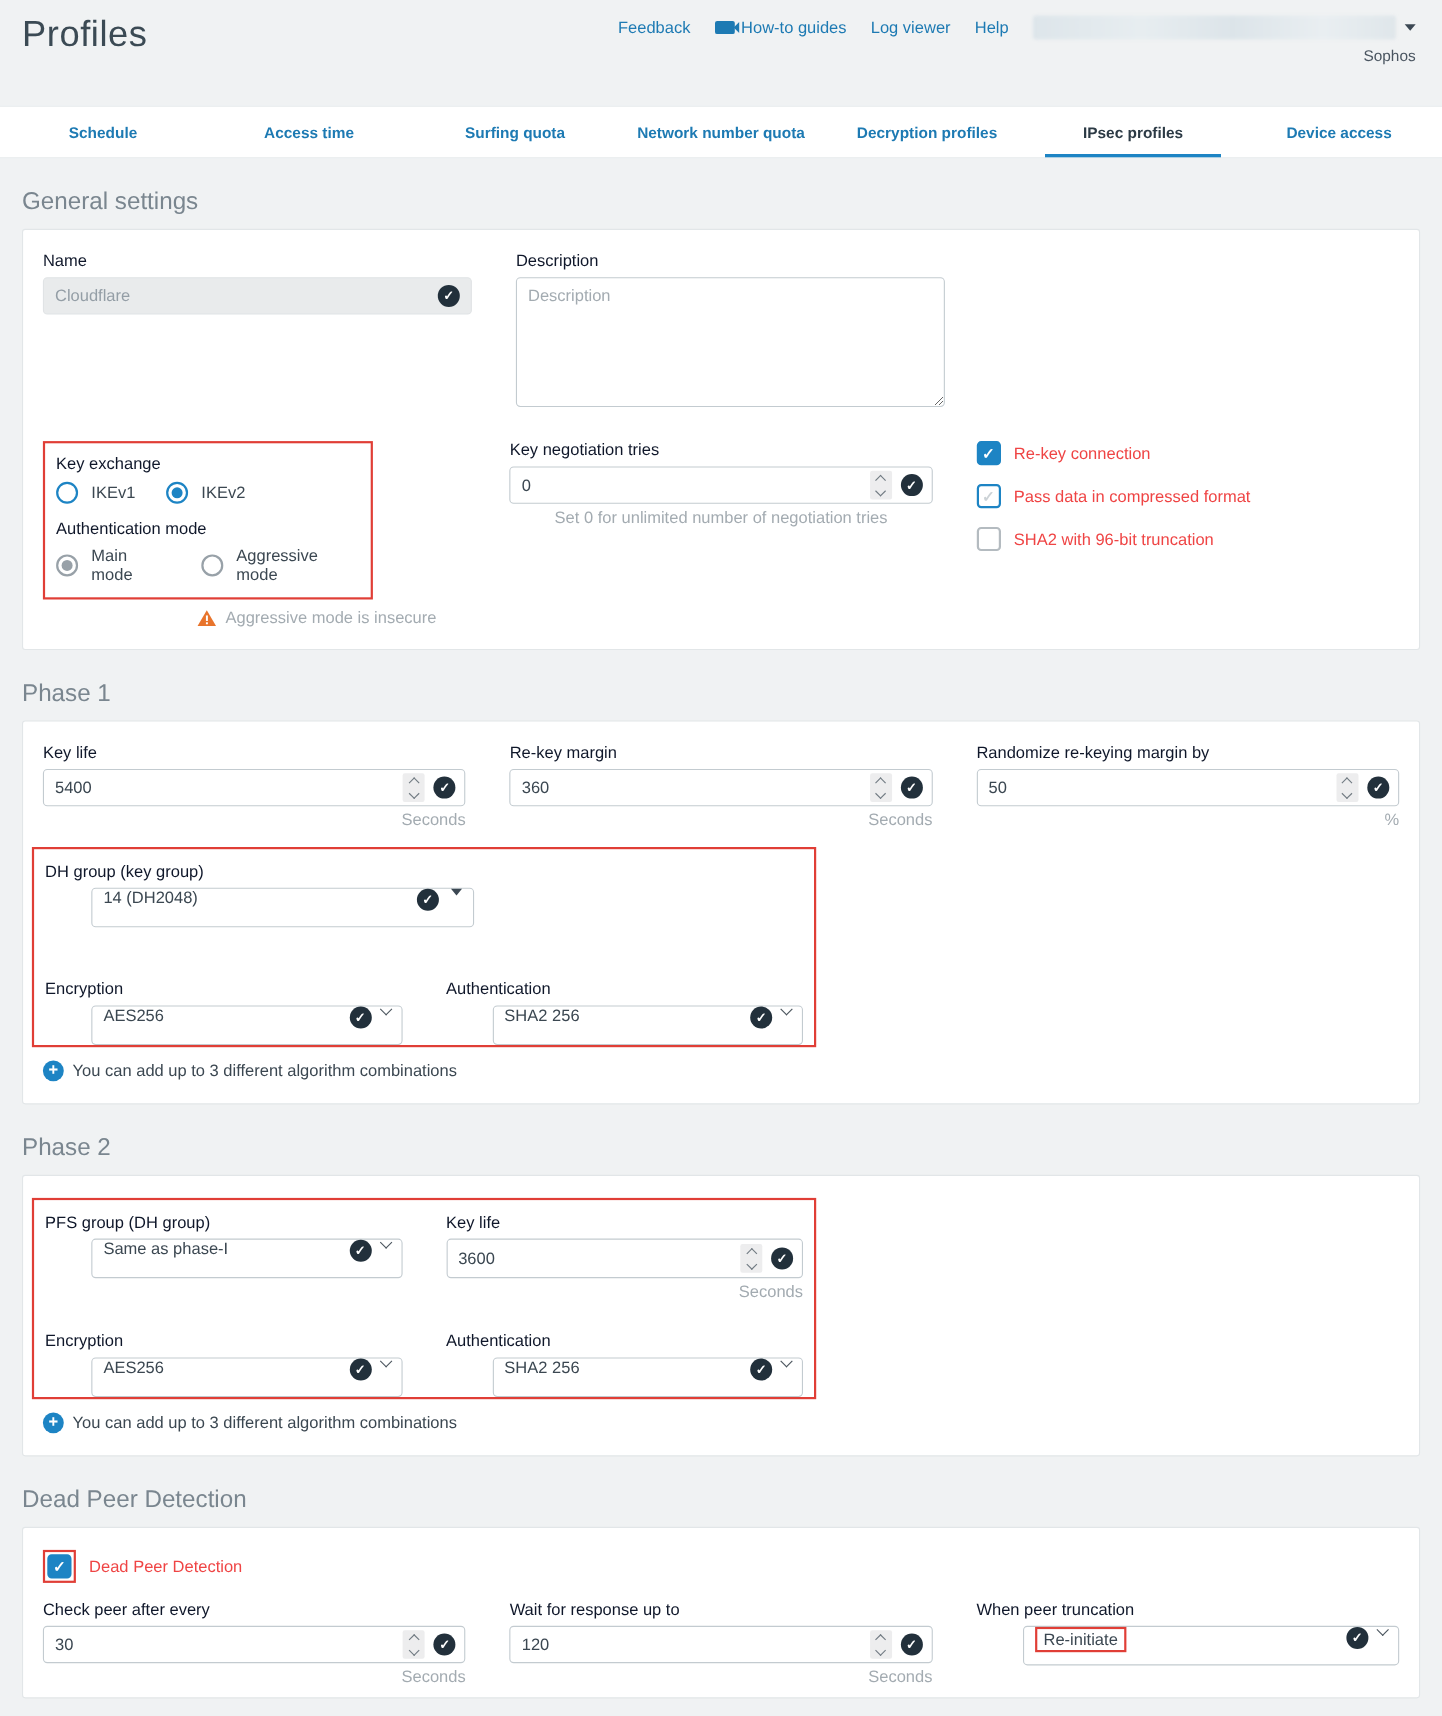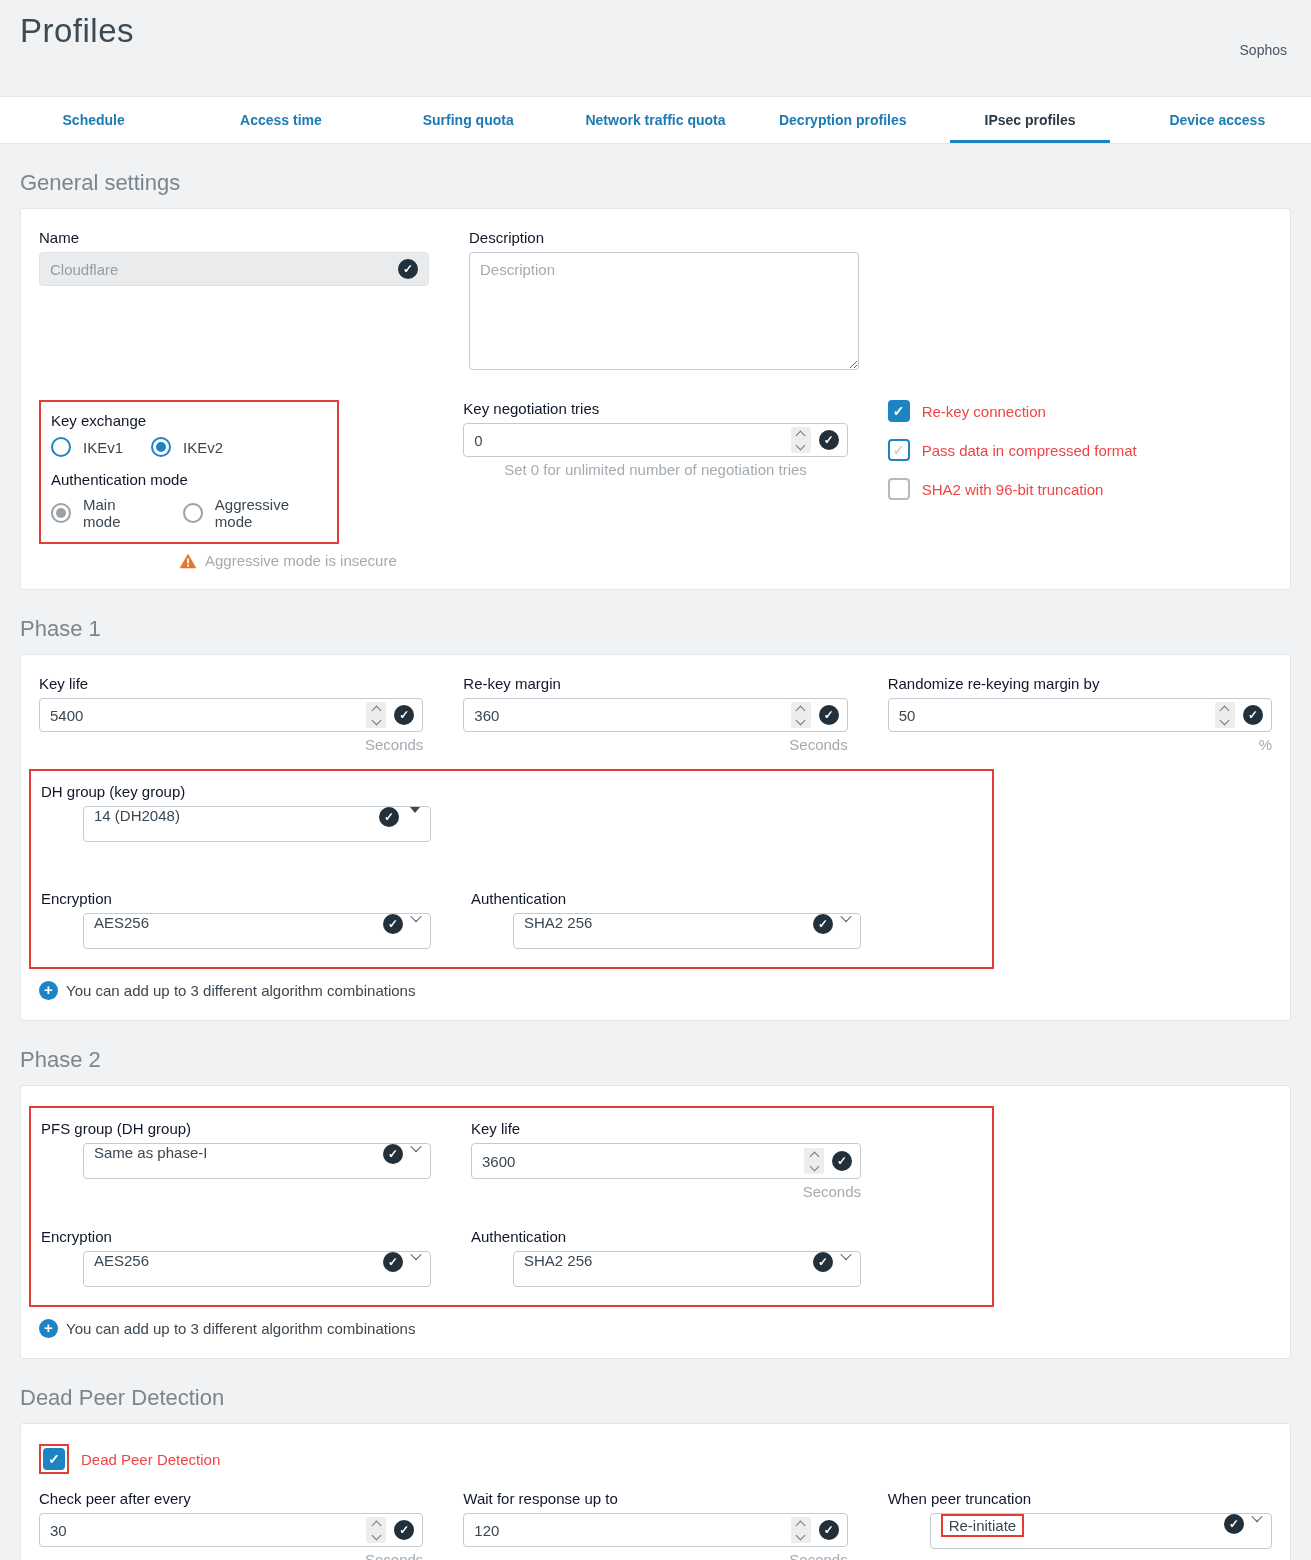--- a/index.html
+++ b/index.html
@@ -98,21 +98,21 @@
   .selfield .val { flex: 1; font-size: 15px; color: #3b4751; }
   .sel-ch { width: 8px; height: 8px; border-right: 1.8px solid #4a545d; border-bottom: 1.8px solid #4a545d; transform: rotate(45deg) translate(-1px,-1px); margin-left: 9px; }
   .tri { width: 0; height: 0; border-left: 5px solid transparent; border-right: 5px solid transparent; border-top: 6px solid #3c4853; margin-left: 11px; }
 
   .unit { font-size: 15px; color: #a3abb1; text-align: right; margin-top: 4px; }
   .helper { font-size: 15px; color: #a3abb1; text-align: center; margin-top: 4px; }
 
   
   .redbox { border: 2px solid #e03e36; }
   .redbox.kx { width: 300px; padding: 10px 10px 12px; }
-  .redbox.wide { width: 965px; padding: 12px 10px 18px; margin-left: -10px; }
+  .redbox.wide { width: 713px; padding: 12px 10px 0; margin-left: -10px; }
 
   
   .radio-row { display: flex; align-items: center; gap: 12px; margin: 8px 0 14px; }
   .radio { width: 20px; height: 20px; min-width: 20px; border-radius: 50%; border: 2px solid #1d84c4; background: #fff; position: relative; cursor: pointer; display: inline-block; }
   .radio.sel::after { content: ""; position: absolute; inset: 3px; border-radius: 50%; background: #1d84c4; }
   .radio.gray { border-color: #98a1a8; }
   .radio.gray.sel::after { background: #98a1a8; }
   .radio-label { font-size: 15px; color: #3b4751; margin-right: 16px; }
 
   .warnline { display: flex; align-items: center; gap: 8px; margin: 8px 0 0 140px; }
@@ -142,28 +142,41 @@
   .mt26 { margin-top: 26px; }
   .mt16 { margin-top: 16px; }
   .gap48 { height: 48px; }
   .gap28 { height: 28px; }
 </style>
 </head>
 <body>
 
 <div class="topbar">
   <div class="page-title">Profiles</div>
+  <div class="top-links">
+    <a class="top-link">Feedback</a>
+    <a class="top-link">
+        <span class="cam"></span>
+        <span>How-to guides</span>
+      </a>
+    <a class="top-link">Log viewer</a>
+    <a class="top-link">Help</a>
+    <div class="user-box">
+      <div class="user-blur"></div>
+      <span class="caret-down"></span>
+    </div>
+  </div>
   <div class="brand">Sophos</div>
 </div>
 
 <div class="tabs">
   <div class="tab">Schedule</div>
   <div class="tab">Access time</div>
   <div class="tab">Surfing quota</div>
-  <div class="tab">Network traffic quota</div>
+  <div class="tab">Network number quota</div>
   <div class="tab">Decryption profiles</div>
   <div class="tab active">IPsec profiles</div>
   <div class="tab">Device access</div>
 </div>
 
 <div class="content">
 
   <h2 class="section-h">General settings</h2>
   <section class="card">
     <div class="row">

